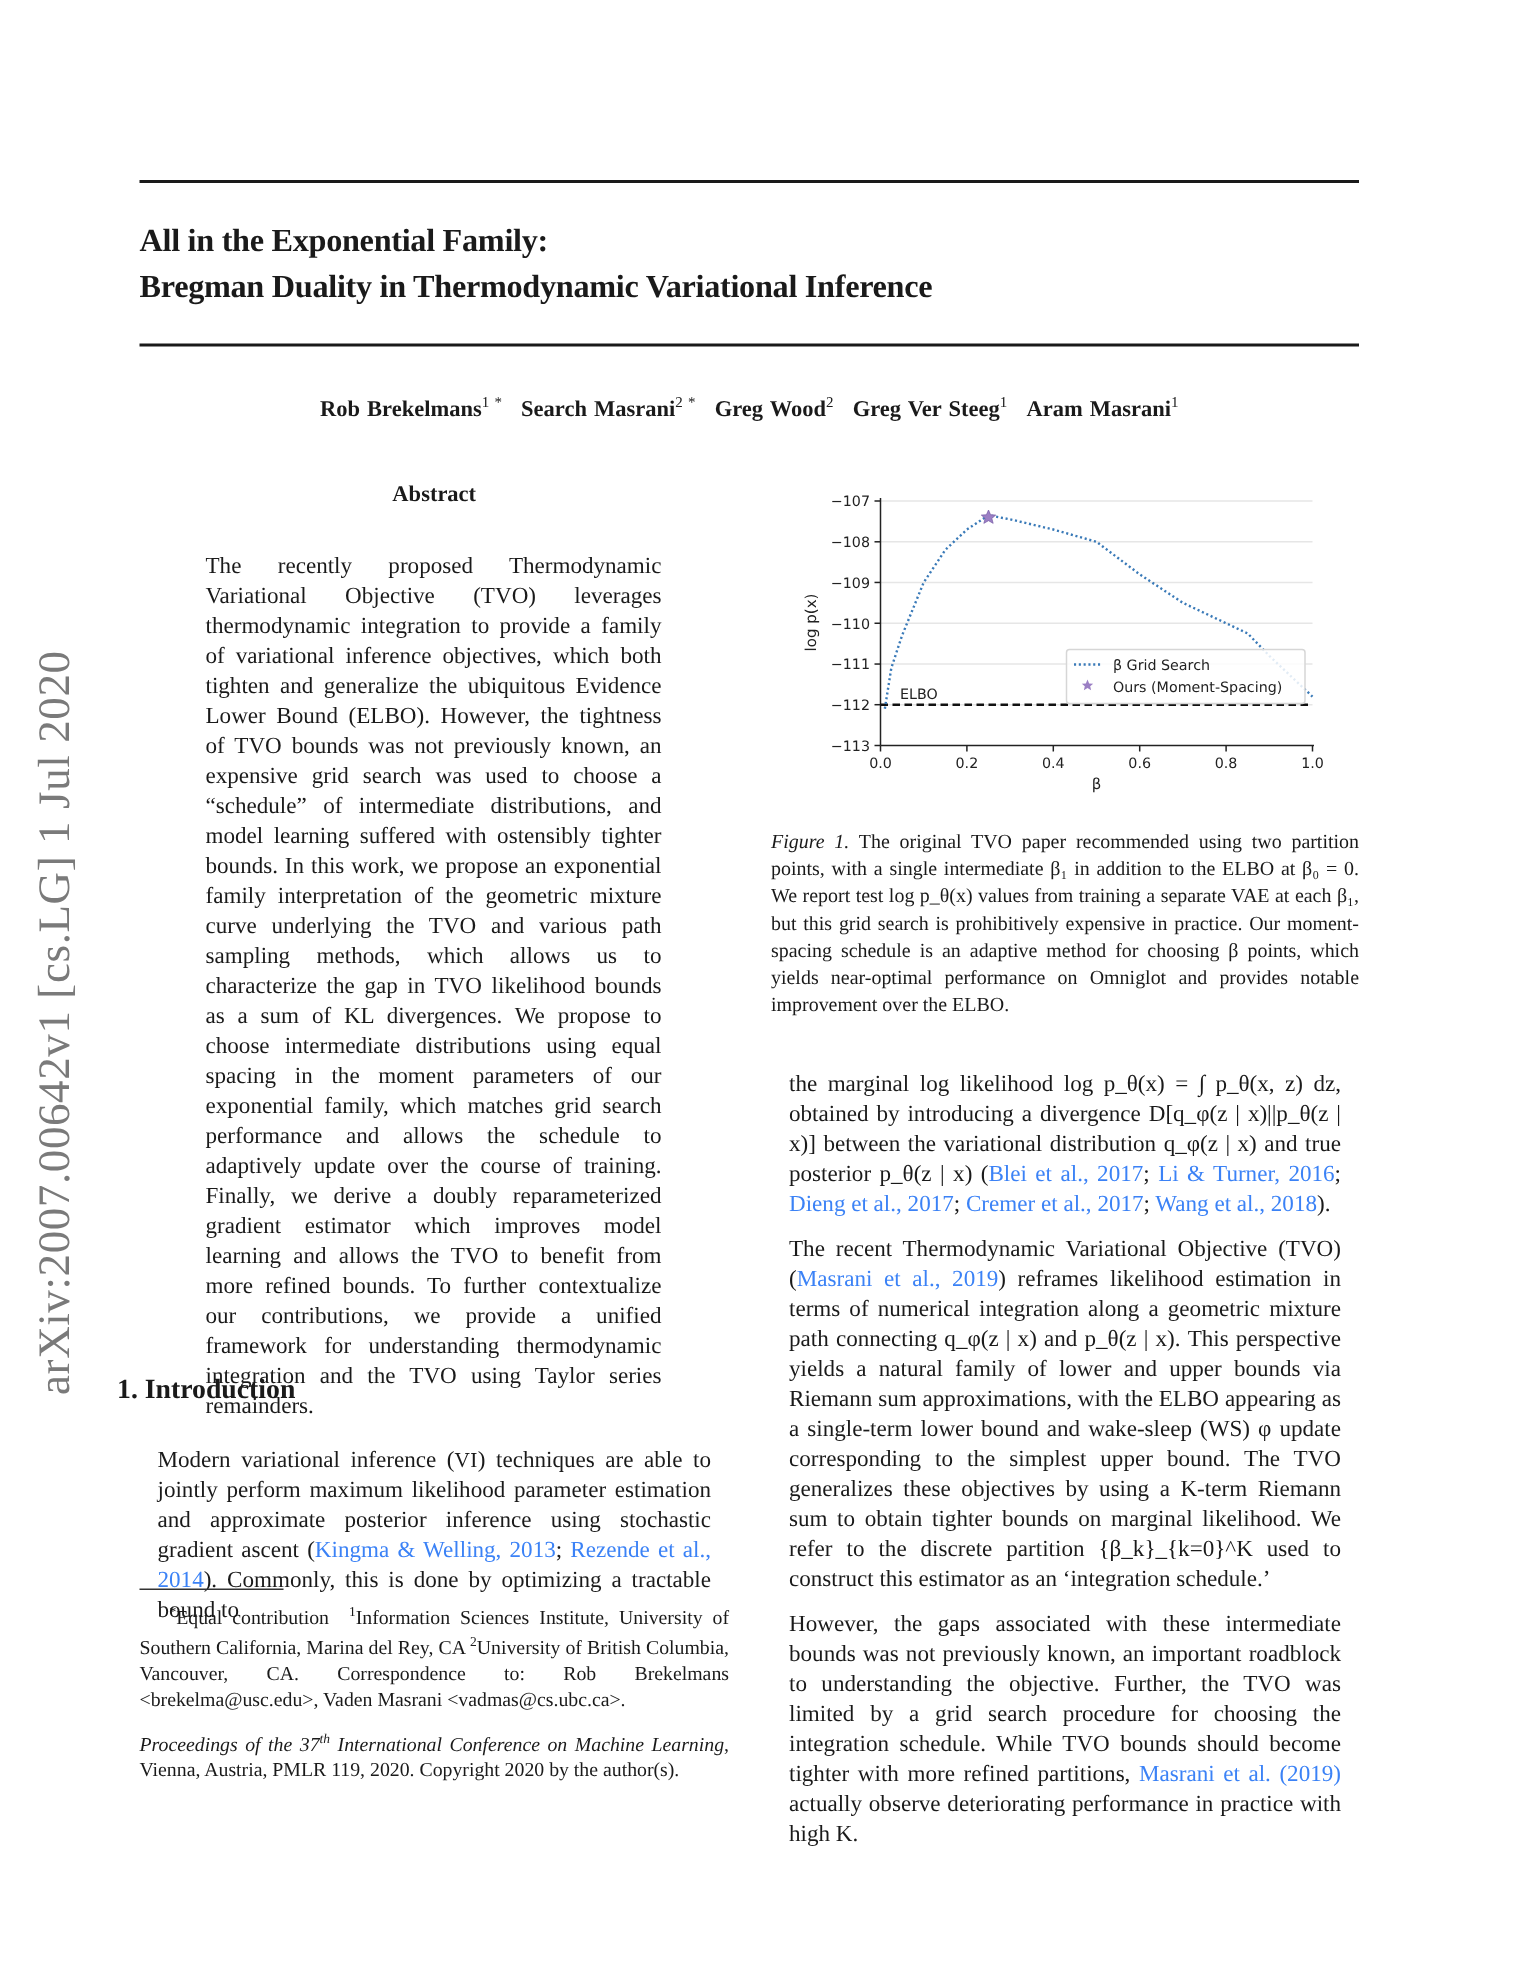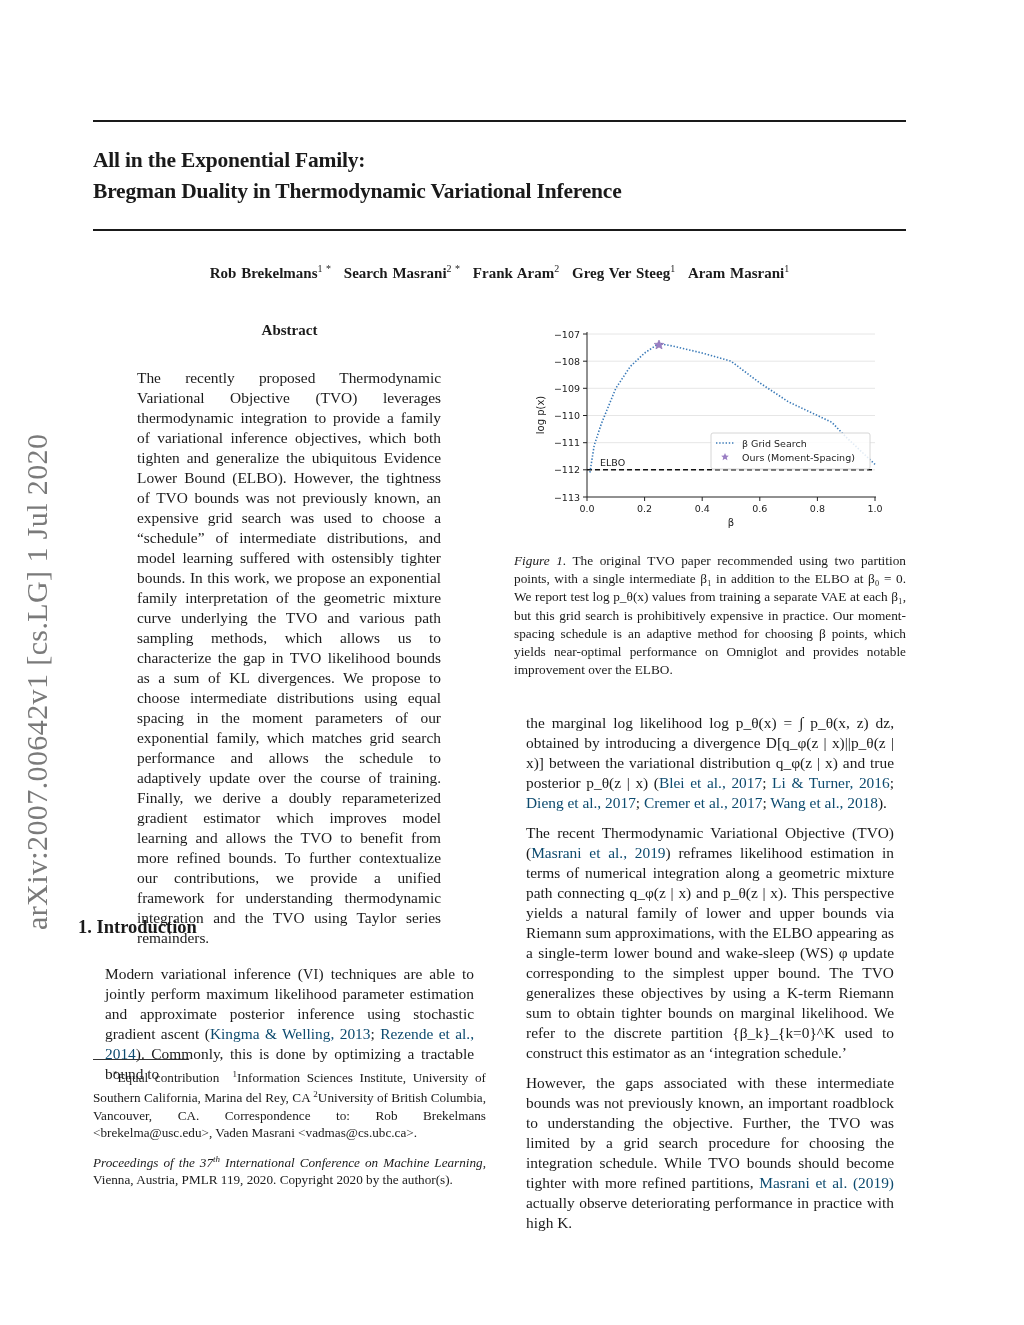--- a/index.html
+++ b/index.html
@@ -15,21 +15,21 @@
   .arxiv { position: absolute; left: 20px; top: 930px; transform: rotate(-90deg); transform-origin: 0 0;
            font-size: 30px; color: #7a7a7a; white-space: nowrap; letter-spacing: 0.4px; }
   .col { position: absolute; font-size: 15.4px; line-height: 20px; text-align: justify; }
   .col p { margin: 12px; }
   .left { left: 125px; width: 328px; }
   .sc { font-variant: small-caps; font-size: 0.92em; letter-spacing: 0.3px; }
   .h-abstract { position: absolute; left: 93px; width: 393px; text-align: center; top: 322px;
                 font-weight: bold; font-size: 15px; }
   .h-intro { position: absolute; left: 78px; top: 917px; font-weight: bold; font-size: 18.5px; }
   .intro { left: 93px; width: 393px; top: 952px; }
-  .cite { color: #0c4a6e; }
+  .cite { color: #3b82f6; }
   .fn-rule { position: absolute; left: 93px; top: 1059px; width: 96px; height: 1px; background: #333; }
   .fn { position: absolute; left: 93px; width: 393px; font-size: 13.2px; line-height: 17px; text-align: justify; }
   .fn sup { font-size: 9px; }
   .right { left: 514px; width: 392px; }
   .caption { position: absolute; left: 514px; width: 392px; top: 552px; font-size: 13.3px; line-height: 18.2px; text-align: justify; }
   .caption i { font-style: italic; }
   
   .chart { position: absolute; left: 520px; top: 320px; width: 380px; height: 210px; font-family: "DejaVu Sans", sans-serif; }
   .chart svg text { font-family: "DejaVu Sans", sans-serif; }
 </style>
@@ -39,21 +39,21 @@
 <div class="arxiv">arXiv:2007.00642v1  [cs.LG]  1 Jul 2020</div>
 
 <div class="rule" style="top:120px;height:2px;"></div>
 <div class="title" style="top:145px;">All in the Exponential Family:</div>
 <div class="title" style="top:176px;">Bregman Duality in Thermodynamic Variational Inference</div>
 <div class="rule" style="top:229px;height:2px;"></div>
 
 <div class="authors">
   <span class="au"><span>Rob Brekelmans</span><sup>1 *</sup></span>
   <span class="au"><span>Search Masrani</span><sup>2 *</sup></span>
-  <span class="au"><span>Frank Aram</span><sup>2</sup></span>
+  <span class="au"><span>Greg Wood</span><sup>2</sup></span>
   <span class="au"><span>Greg Ver Steeg</span><sup>1</sup></span>
   <span class="au"><span>Aram Masrani</span><sup>1</sup></span>
 </div>
 
 <div class="h-abstract">Abstract</div>
 <div class="col left" style="top:356px;">
   <p>The recently proposed Thermodynamic Variational Objective (TVO) leverages thermodynamic integration to provide a family of variational inference objectives, which both tighten and generalize the ubiquitous Evidence Lower Bound (ELBO). However, the tightness of TVO bounds was not previously known, an expensive grid search was used to choose a “schedule” of intermediate distributions, and model learning suffered with ostensibly tighter bounds. In this work, we propose an exponential family interpretation of the geometric mixture curve underlying the TVO and various path sampling methods, which allows us to characterize the gap in TVO likelihood bounds as a sum of KL divergences. We propose to choose intermediate distributions using equal spacing in the moment parameters of our exponential family, which matches grid search performance and allows the schedule to adaptively update over the course of training. Finally, we derive a doubly reparameterized gradient estimator which improves model learning and allows the TVO to benefit from more refined bounds. To further contextualize our contributions, we provide a unified framework for understanding thermodynamic integration and the TVO using Taylor series remainders.</p>
 </div>
 
 <div class="h-intro">1. Introduction</div>

